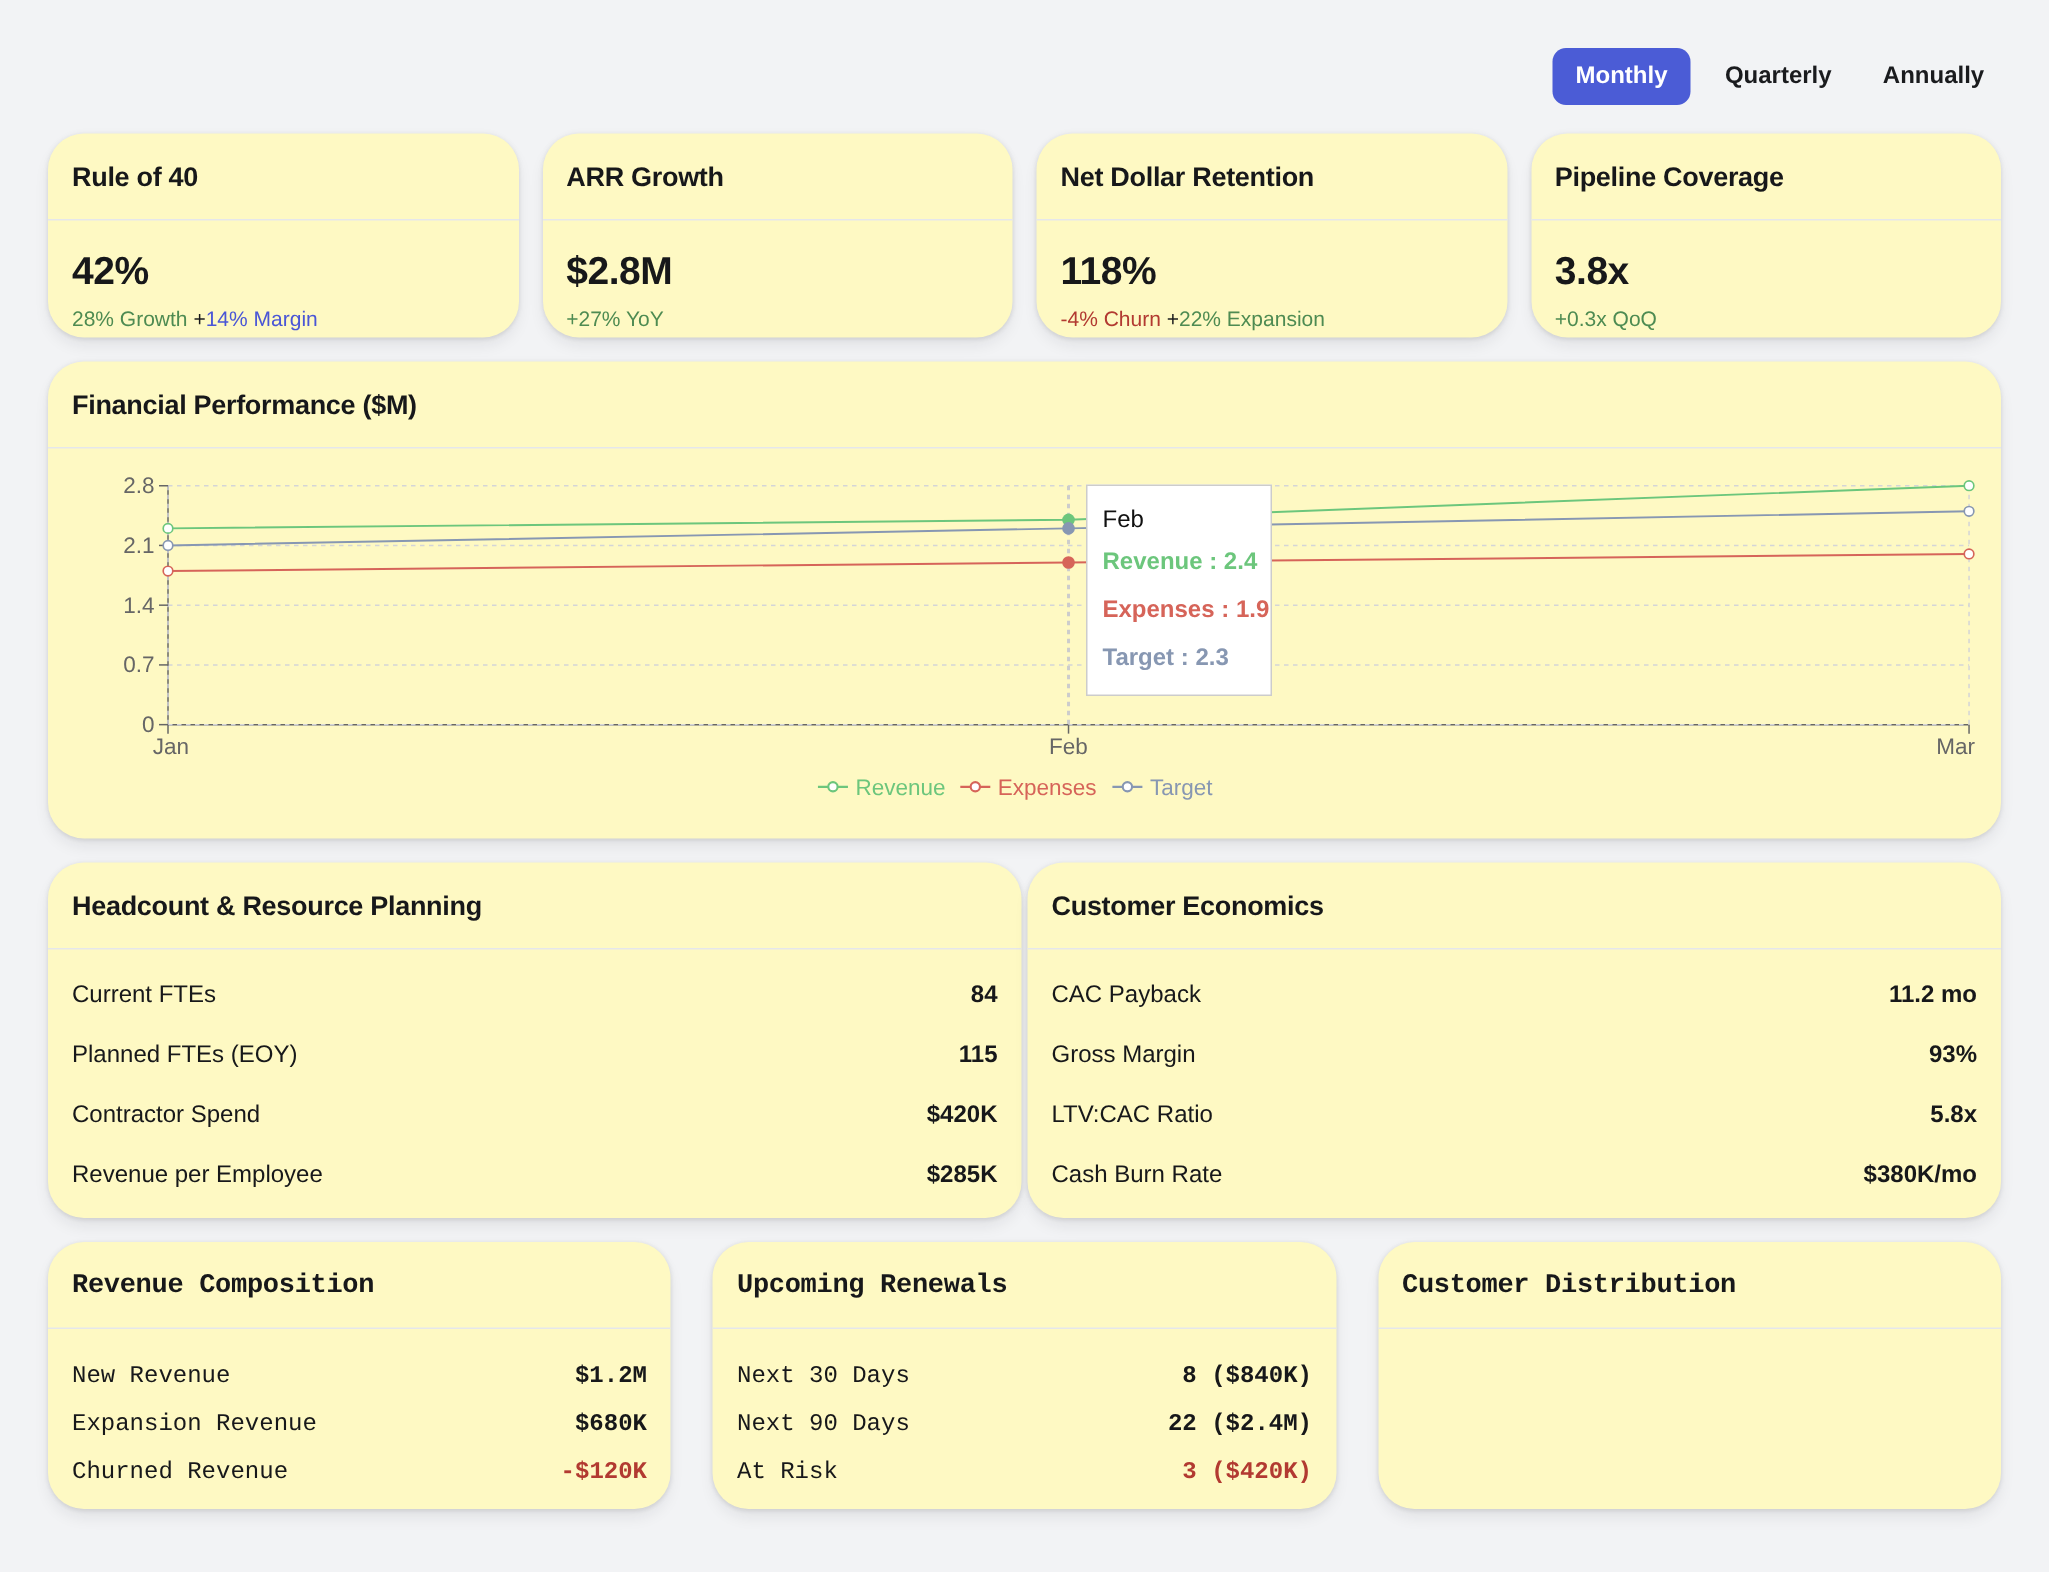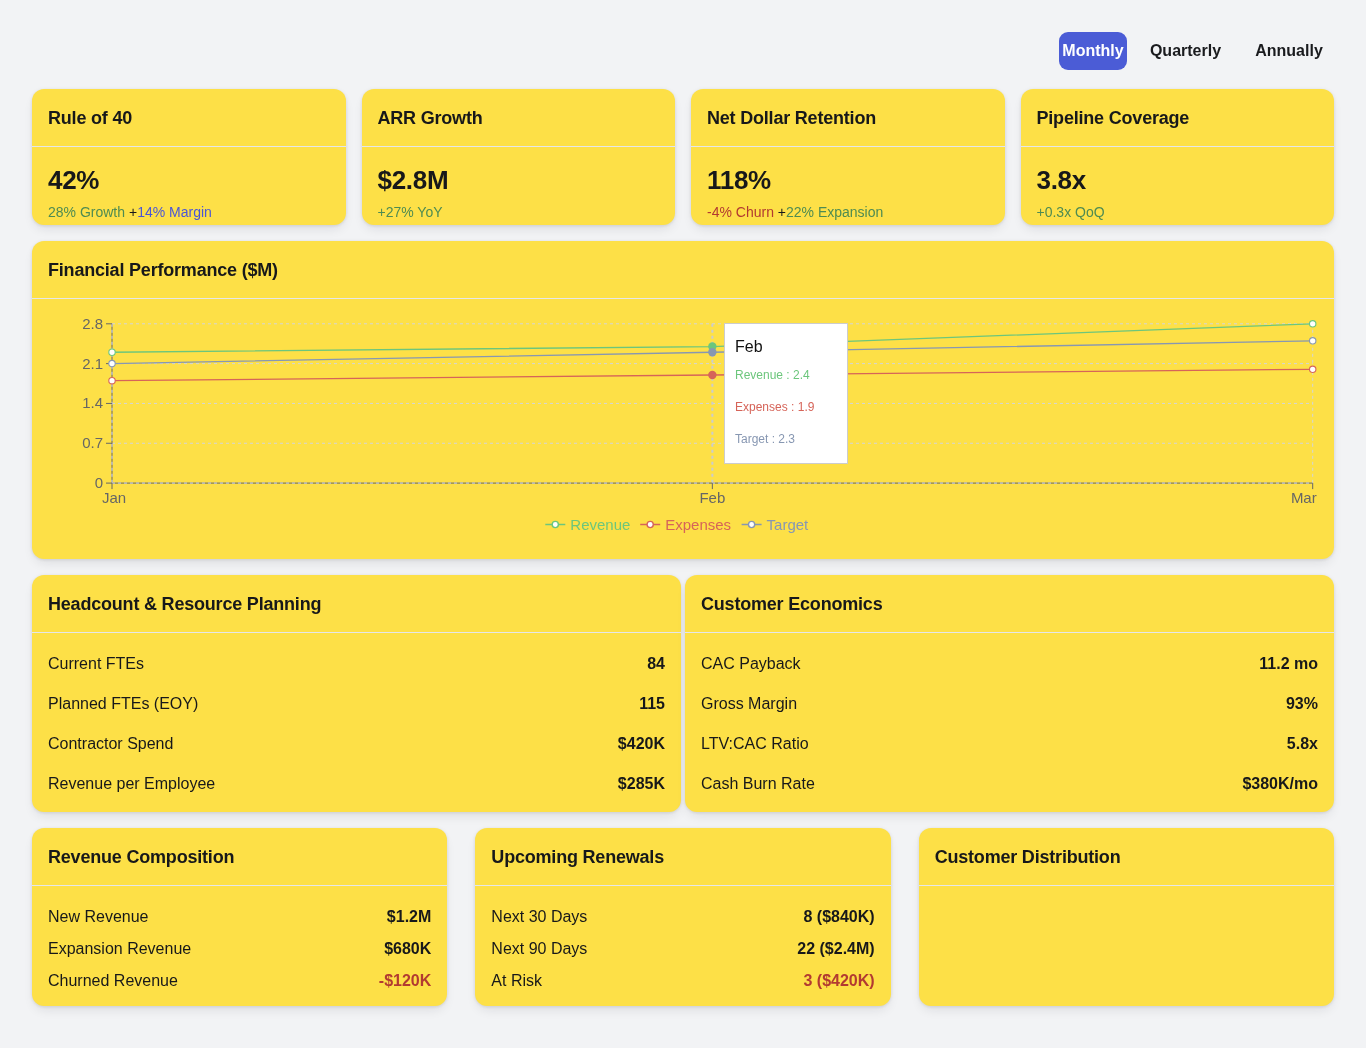--- a/index.html
+++ b/index.html
@@ -1,46 +1,46 @@
 <!DOCTYPE html>
 <html><head>
 <meta charset="utf-8">
 <style>
   * { margin:0; padding:0; box-sizing:border-box; }
   html,body { width:1366px; height:1048px; background:#f2f3f5; font-family:"Liberation Sans", sans-serif; color:#17181a; }
   .page { padding:32px; }
   
   .tabs { display:flex; justify-content:flex-end; gap:9px; margin-bottom:19px; }
   .tab { font-size:16px; font-weight:600; padding:8px 0; line-height:22px; border-radius:9px; color:#1a1b1e; text-align:center; }
-  .tab.w1{width:68px;} .tab.w2{width:99px;} .tab.w3{width:90px;}
+  .tab.w1{width:92px;} .tab.w2{width:99px;} .tab.w3{width:90px;}
   .tab.active { background:#4b5cd6; color:#fff; }
   
-  .card { background:#fde047; border-radius:12px; box-shadow:0 1px 3px rgba(0,0,0,.06), 0 6px 12px -3px rgba(25,30,40,.11), 0 0 4px rgba(25,30,40,.05); }
+  .card { background:#fef9c3; border-radius:24px; box-shadow:0 1px 3px rgba(0,0,0,.06), 0 6px 12px -3px rgba(25,30,40,.11), 0 0 4px rgba(25,30,40,.05); }
   .card-h { padding:16px 16px 15px; font-size:18px; font-weight:700; line-height:26px; border-bottom:1px solid #e5e7eb; letter-spacing:-0.2px; }
   
   .kpis { display:grid; grid-template-columns:repeat(4,1fr); gap:16px; margin-bottom:16px; }
   .kpi-body { padding:18px 16px 3px; }
   .kpi-val { font-size:26px; font-weight:700; line-height:31px; letter-spacing:-0.3px; }
   .kpi-sub { font-size:14px; line-height:20px; margin-top:6px; }
   .green { color:#4e8b52; }
   .indigo { color:#4a56d6; }
   .red { color:#b23a31; }
   
   .chart-card { margin-bottom:16px; }
   .chart-wrap { position:relative; height:260px; }
   
   .ttip { position:absolute; left:692px; top:24px; width:124px; background:#fff; border:1px solid #ccc; padding:10px 10px 8px; white-space:nowrap; }
   .ttip .lbl { font-size:16px; line-height:25px; color:#111; }
-  .ttip .itm { font-size:12px; line-height:24px; padding:4px 0; }
+  .ttip .itm { font-size:16px; line-height:24px; padding:4px 0;font-weight:bold; }
   
   .row2 { display:grid; grid-template-columns:repeat(2,1fr); gap:4px; margin-bottom:16px; }
   .rows { padding:11px 16px 8px; }
   .rowi { height:40px; display:flex; align-items:center; justify-content:space-between; font-size:16px; }
   .rowi b { font-weight:700; }
-  .row3 { display:grid; grid-template-columns:repeat(3,1fr); gap:28px; }
+  .row3 { display:grid; grid-template-columns:repeat(3,1fr); gap:28px;font-family:Liberation Mono, monospace; }
   .rows-sm { padding:15px 16px 9px; }
   .rows-sm .rowi { height:32px; }
 </style>
 </head>
 <body>
 <div class="page">
   <div class="tabs">
     <div class="tab active w1">Monthly</div>
     <div class="tab w2">Quarterly</div>
     <div class="tab w3">Annually</div>

